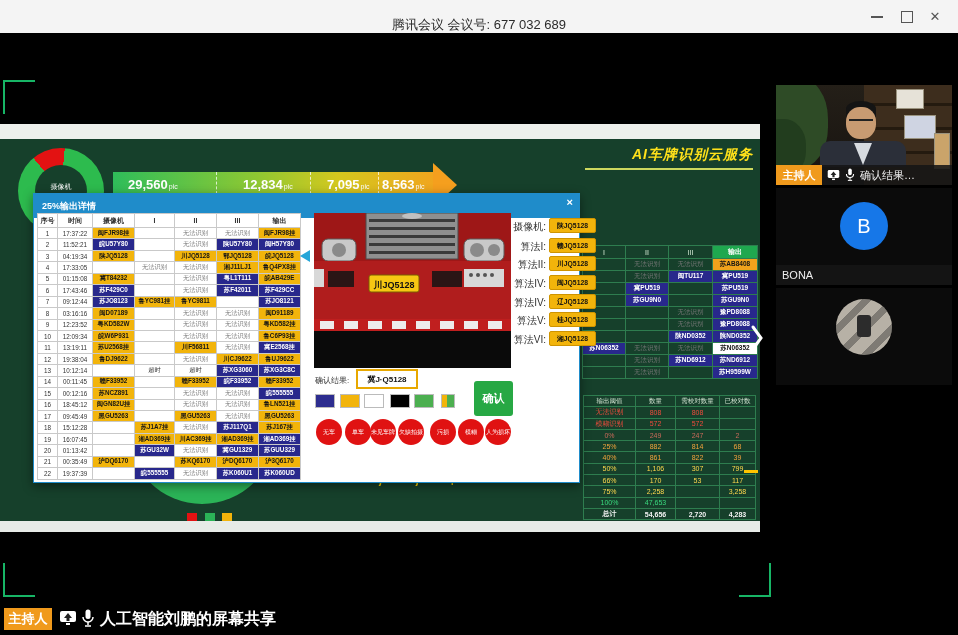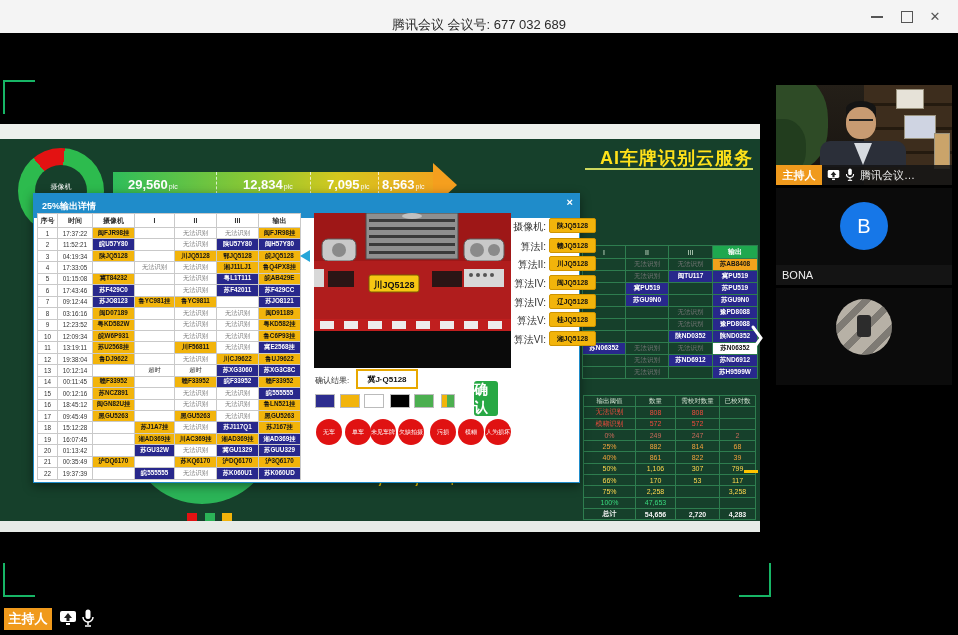--- a/index.html
+++ b/index.html
@@ -17,21 +17,21 @@
   #stage{position:absolute;left:0;top:33px;width:958px;height:602px;background:#000;}
   #screen{position:absolute;left:0;top:0;width:772px;height:602px;background:#000;}
   .brk{position:absolute;}
   #brk-tl{left:3px;top:47px;width:30px;height:32px;border-left:2px solid #17b566;border-top:2px solid #17b566;}
   #brk-bl{left:3px;top:530px;width:30px;height:32px;border-left:2px solid #17b566;border-bottom:2px solid #17b566;}
   #brk-br{left:739px;top:530px;width:30px;height:32px;border-right:2px solid #17b566;border-bottom:2px solid #17b566;}
   #strip-top{position:absolute;left:0;top:91px;width:760px;height:15px;background:#edf0ec;}
   #strip-bottom{position:absolute;left:0;top:488px;width:760px;height:11px;background:#e7ebe7;}
   
   #dash{position:absolute;left:0;top:106px;width:760px;height:382px;background:#16402b;overflow:hidden;}
-  #ai-title{position:absolute;right:7px;top:7px;font-size:18px;font-weight:bold;color:#ffe11a;letter-spacing:1px;}
+  #ai-title{position:absolute;right:7px;top:7px;font-size:14px;font-weight:bold;color:#ffe11a;letter-spacing:1px;font-style:italic;}
   #ai-underline{position:absolute;left:585px;top:29px;width:168px;height:2px;background:#cdd85e;}
   #donut{position:absolute;left:18px;top:9px;width:86px;height:86px;border-radius:50%;
          background:conic-gradient(from -40deg,#e31212 0 45deg,#2dbb4e 45deg 360deg);}
   #donut-hole{position:absolute;left:17px;top:17px;width:52px;height:52px;border-radius:50%;background:#16402b;
               display:flex;flex-direction:column;align-items:center;justify-content:center;}
   #donut-hole .dl{font-size:7px;color:#fff;}
   #donut-hole .dv{font-size:7.5px;color:#ffd94d;font-weight:bold;}
   #flow-bar{position:absolute;left:113px;top:33px;width:320px;height:27px;
             background:linear-gradient(90deg,#2fbd5a,#8fc832 45%,#d3c81e 70%,#f0a61e);}
   #flow-head{position:absolute;left:433px;top:24px;width:0;height:0;
@@ -85,22 +85,22 @@
               border-top:6px solid transparent;border-bottom:6px solid transparent;border-right:10px solid #25a5d8;}
   .algo-row{position:absolute;height:14px;}
   .algo-label{position:absolute;left:468px;width:44px;text-align:right;font-size:10px;color:#333;top:2px;}
   .algo-badge{position:absolute;left:515px;width:45px;height:13px;background:#f2b40b;border:1px solid #cf9400;
               border-radius:2px;font-size:6.8px;font-weight:bold;color:#111;
               display:flex;align-items:center;justify-content:center;}
   #confirm-label{position:absolute;left:281px;top:181px;font-size:8px;color:#333;}
   #confirm-box{position:absolute;left:322px;top:175px;width:58px;height:16px;border:2px solid #e8a800;background:#fff;
                font-size:8px;font-weight:bold;color:#111;display:flex;align-items:center;justify-content:center;}
   .swatch{position:absolute;top:200px;width:20px;height:14px;border:1px solid #bbb;box-sizing:border-box;}
-  #confirm-btn{position:absolute;left:440px;top:187px;width:24px;height:35px;background:#27a844;border-radius:3px;
-               color:#fff;font-size:14px;font-weight:bold;display:flex;align-items:center;justify-content:center;}
+  #confirm-btn{position:absolute;left:440px;top:187px;width:39px;height:35px;background:#27a844;border-radius:3px;
+               color:#fff;font-size:11px;font-weight:bold;display:flex;align-items:center;justify-content:center;}
   .reject-btn{position:absolute;top:225px;width:26px;height:26px;border-radius:50%;background:#e01212;color:#fff;
               font-size:6px;line-height:1.1;display:flex;align-items:center;justify-content:center;text-align:center;}
   
   #panel-toggle{position:absolute;left:746px;top:288px;width:22px;height:34px;display:flex;align-items:center;justify-content:center;}
   
   .tile{position:absolute;left:776px;width:176px;background:#0b0b0b;overflow:hidden;}
   .nbar{position:absolute;left:0;right:0;bottom:0;height:20px;background:rgba(22,22,22,.88);
         display:flex;align-items:center;gap:5px;padding:0 6px;color:#eee;font-size:11px;box-sizing:border-box;white-space:nowrap;overflow:hidden;}
   .av{position:absolute;left:60px;top:11px;width:56px;height:56px;border-radius:50%;overflow:hidden;}
   #tile-host{top:52px;height:100px;}
@@ -581,21 +581,21 @@
             <rect x="1" y="1" width="16" height="11" rx="2" fill="#fff"></rect>
             <polygon points="9,3 13,8 10.5,8 10.5,11 7.5,11 7.5,8 5,8" fill="#222"></polygon>
             <rect x="7" y="13" width="4" height="2" fill="#fff"></rect>
           </svg>
           <svg width="10" height="14" viewBox="0 0 14 19">
             <rect x="4.5" y="0.5" width="5" height="9.5" rx="2.5" fill="#fff"></rect>
             <path d="M2,8 a5,5 0 0 0 10,0" fill="none" stroke="#fff" stroke-width="1.5"></path>
             <line x1="7" y1="13" x2="7" y2="16" stroke="#fff" stroke-width="1.5"></line>
             <line x1="4" y1="17" x2="10" y2="17" stroke="#fff" stroke-width="1.5"></line>
           </svg>
-          <span>腾讯会议…</span>
+          <span>确认结果…</span>
         </div>
       </div>
     </div>
 
     <div class="tile" id="tile-bona">
       <div id="bona-circle">
           <span>B</span>
         </div>
       <div class="nbar">
         <span>BONA</span>
@@ -617,15 +617,16 @@
         <rect x="1" y="1" width="16" height="11" rx="2" fill="#fff"></rect>
         <polygon points="9,3 13,8 10.5,8 10.5,11 7.5,11 7.5,8 5,8" fill="#222"></polygon>
         <rect x="7" y="13" width="4" height="2" fill="#fff"></rect>
       </svg>
       <svg id="footer-mic-icon" width="14" height="19" viewBox="0 0 14 19">
         <rect x="4.5" y="0.5" width="5" height="9.5" rx="2.5" fill="#fff"></rect>
         <path d="M2,8 a5,5 0 0 0 10,0" fill="none" stroke="#fff" stroke-width="1.5"></path>
         <line x1="7" y1="13" x2="7" y2="16" stroke="#fff" stroke-width="1.5"></line>
         <line x1="4" y1="17" x2="10" y2="17" stroke="#fff" stroke-width="1.5"></line>
       </svg>
+      <div id="footer-text">人工智能刘鹏的屏幕共享</div>
     </div>
   </div>
 </div>
 
 </body></html>

